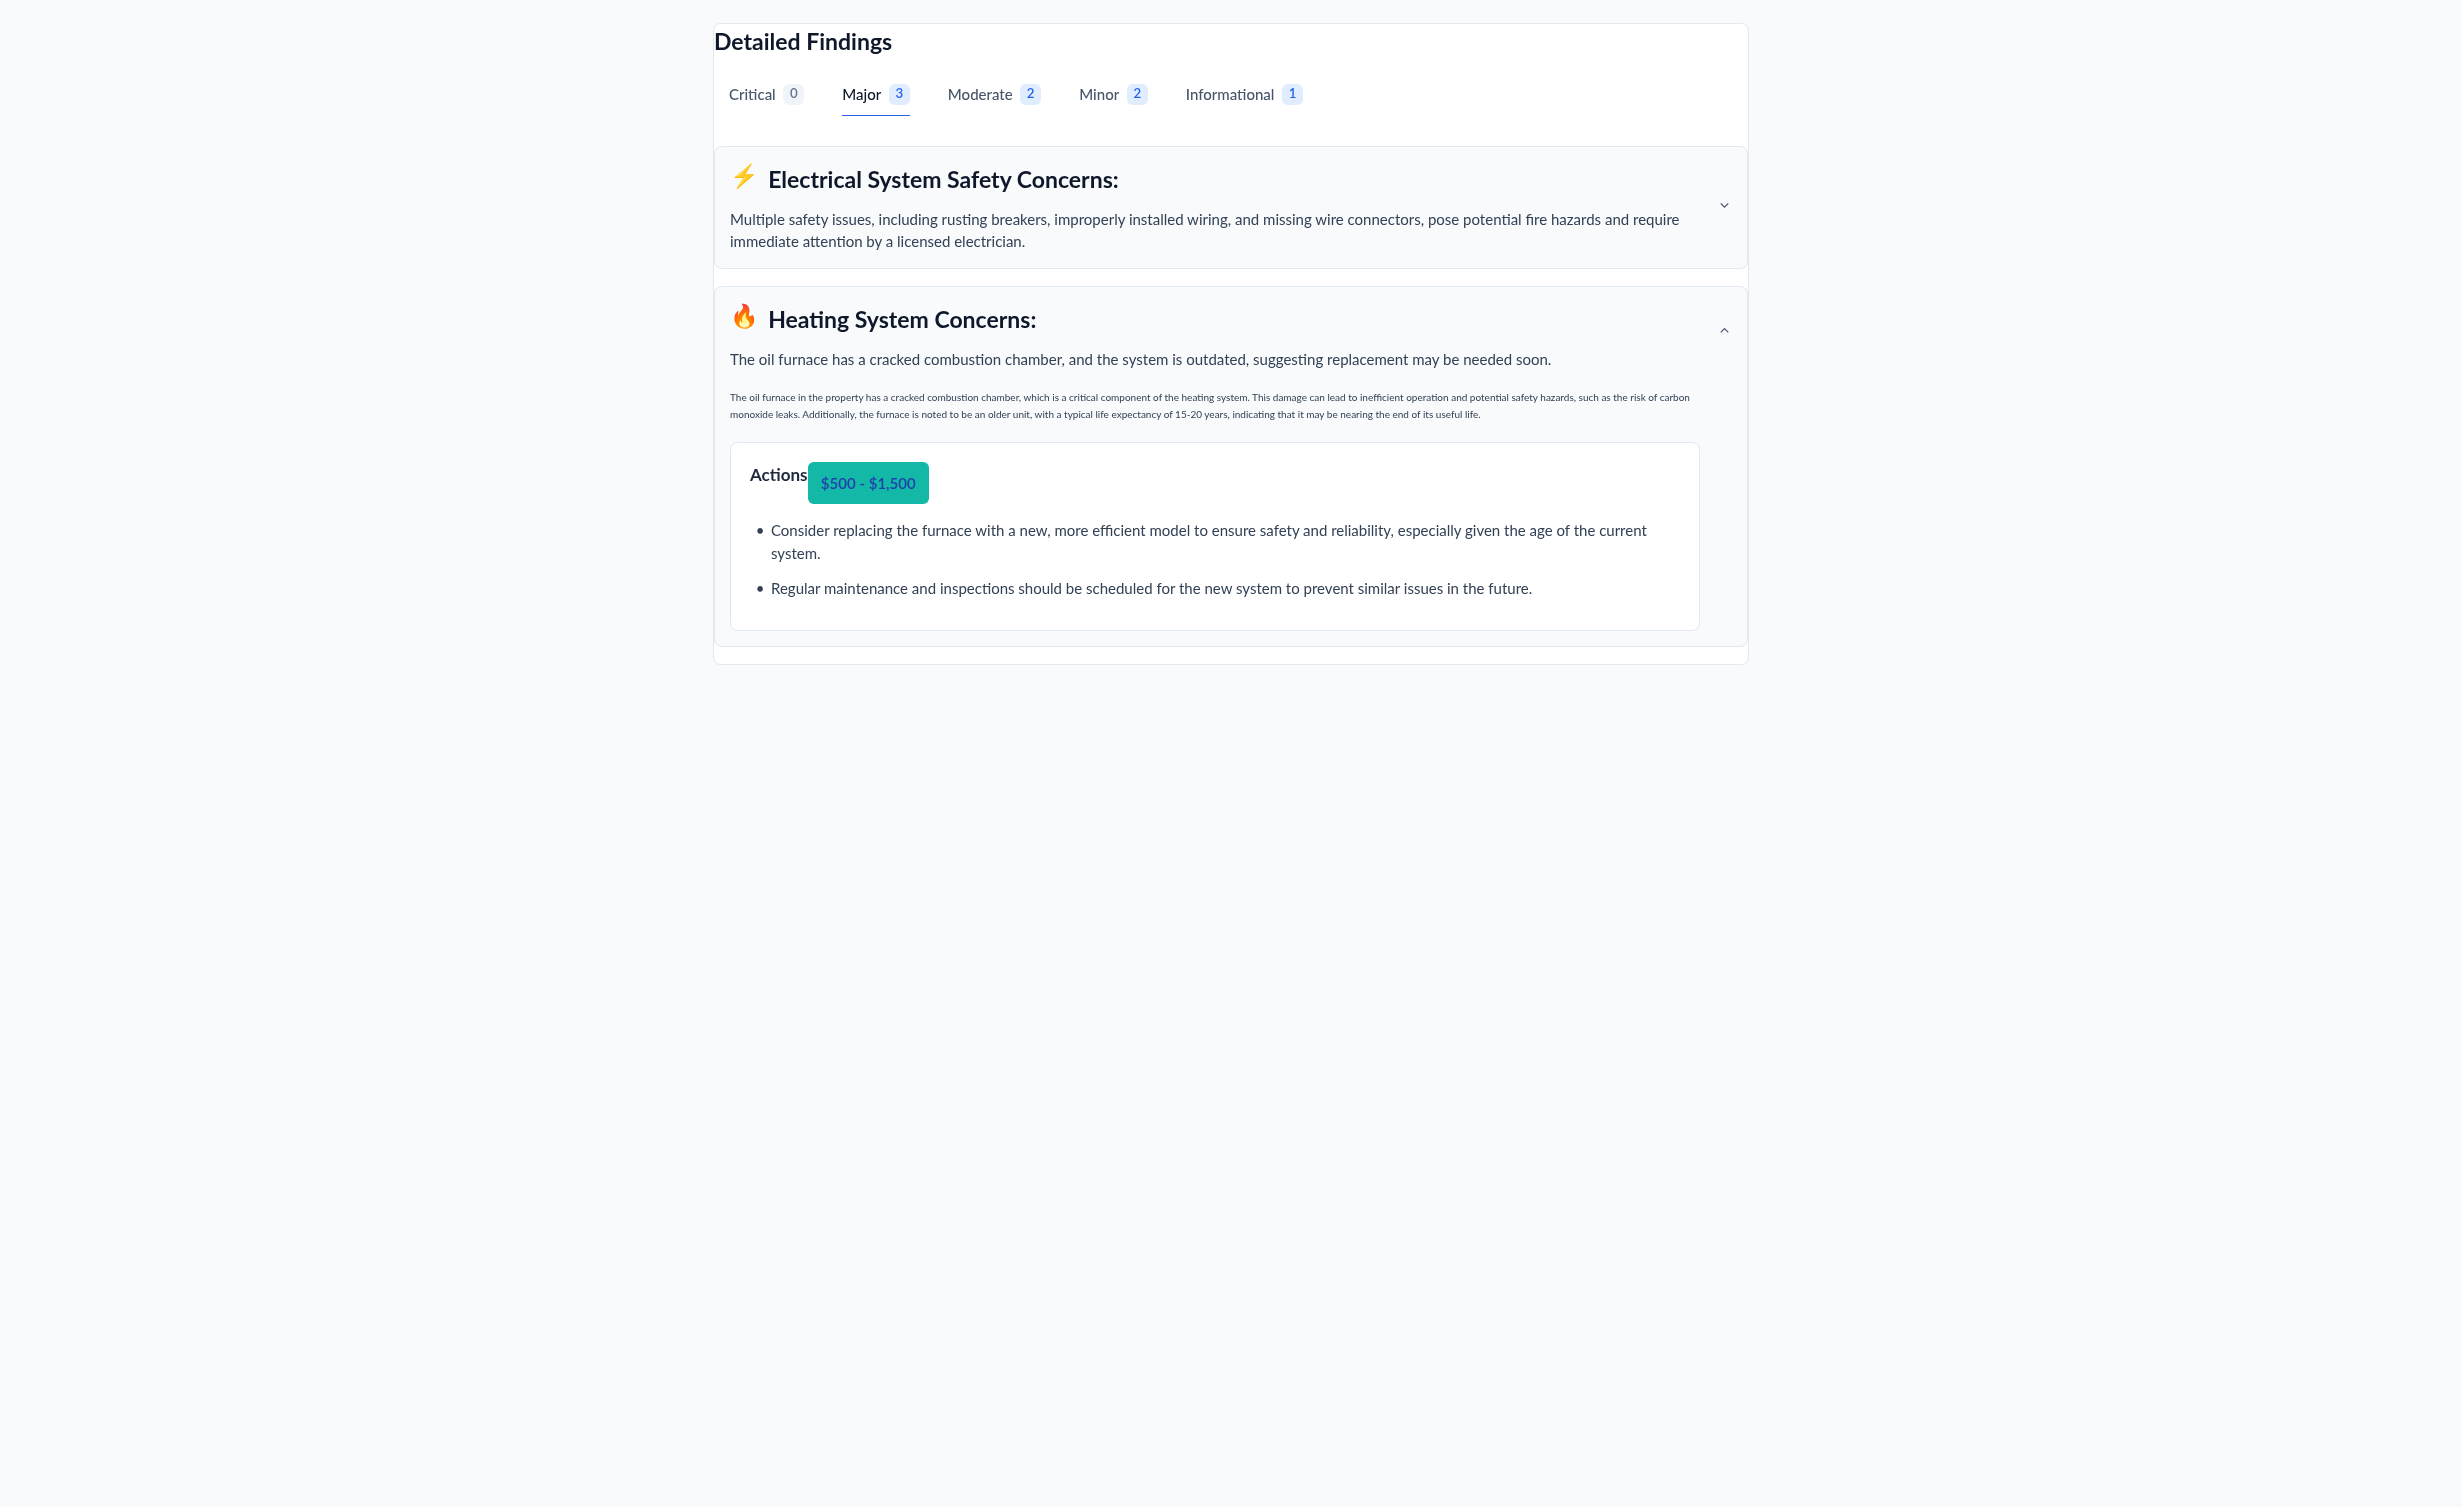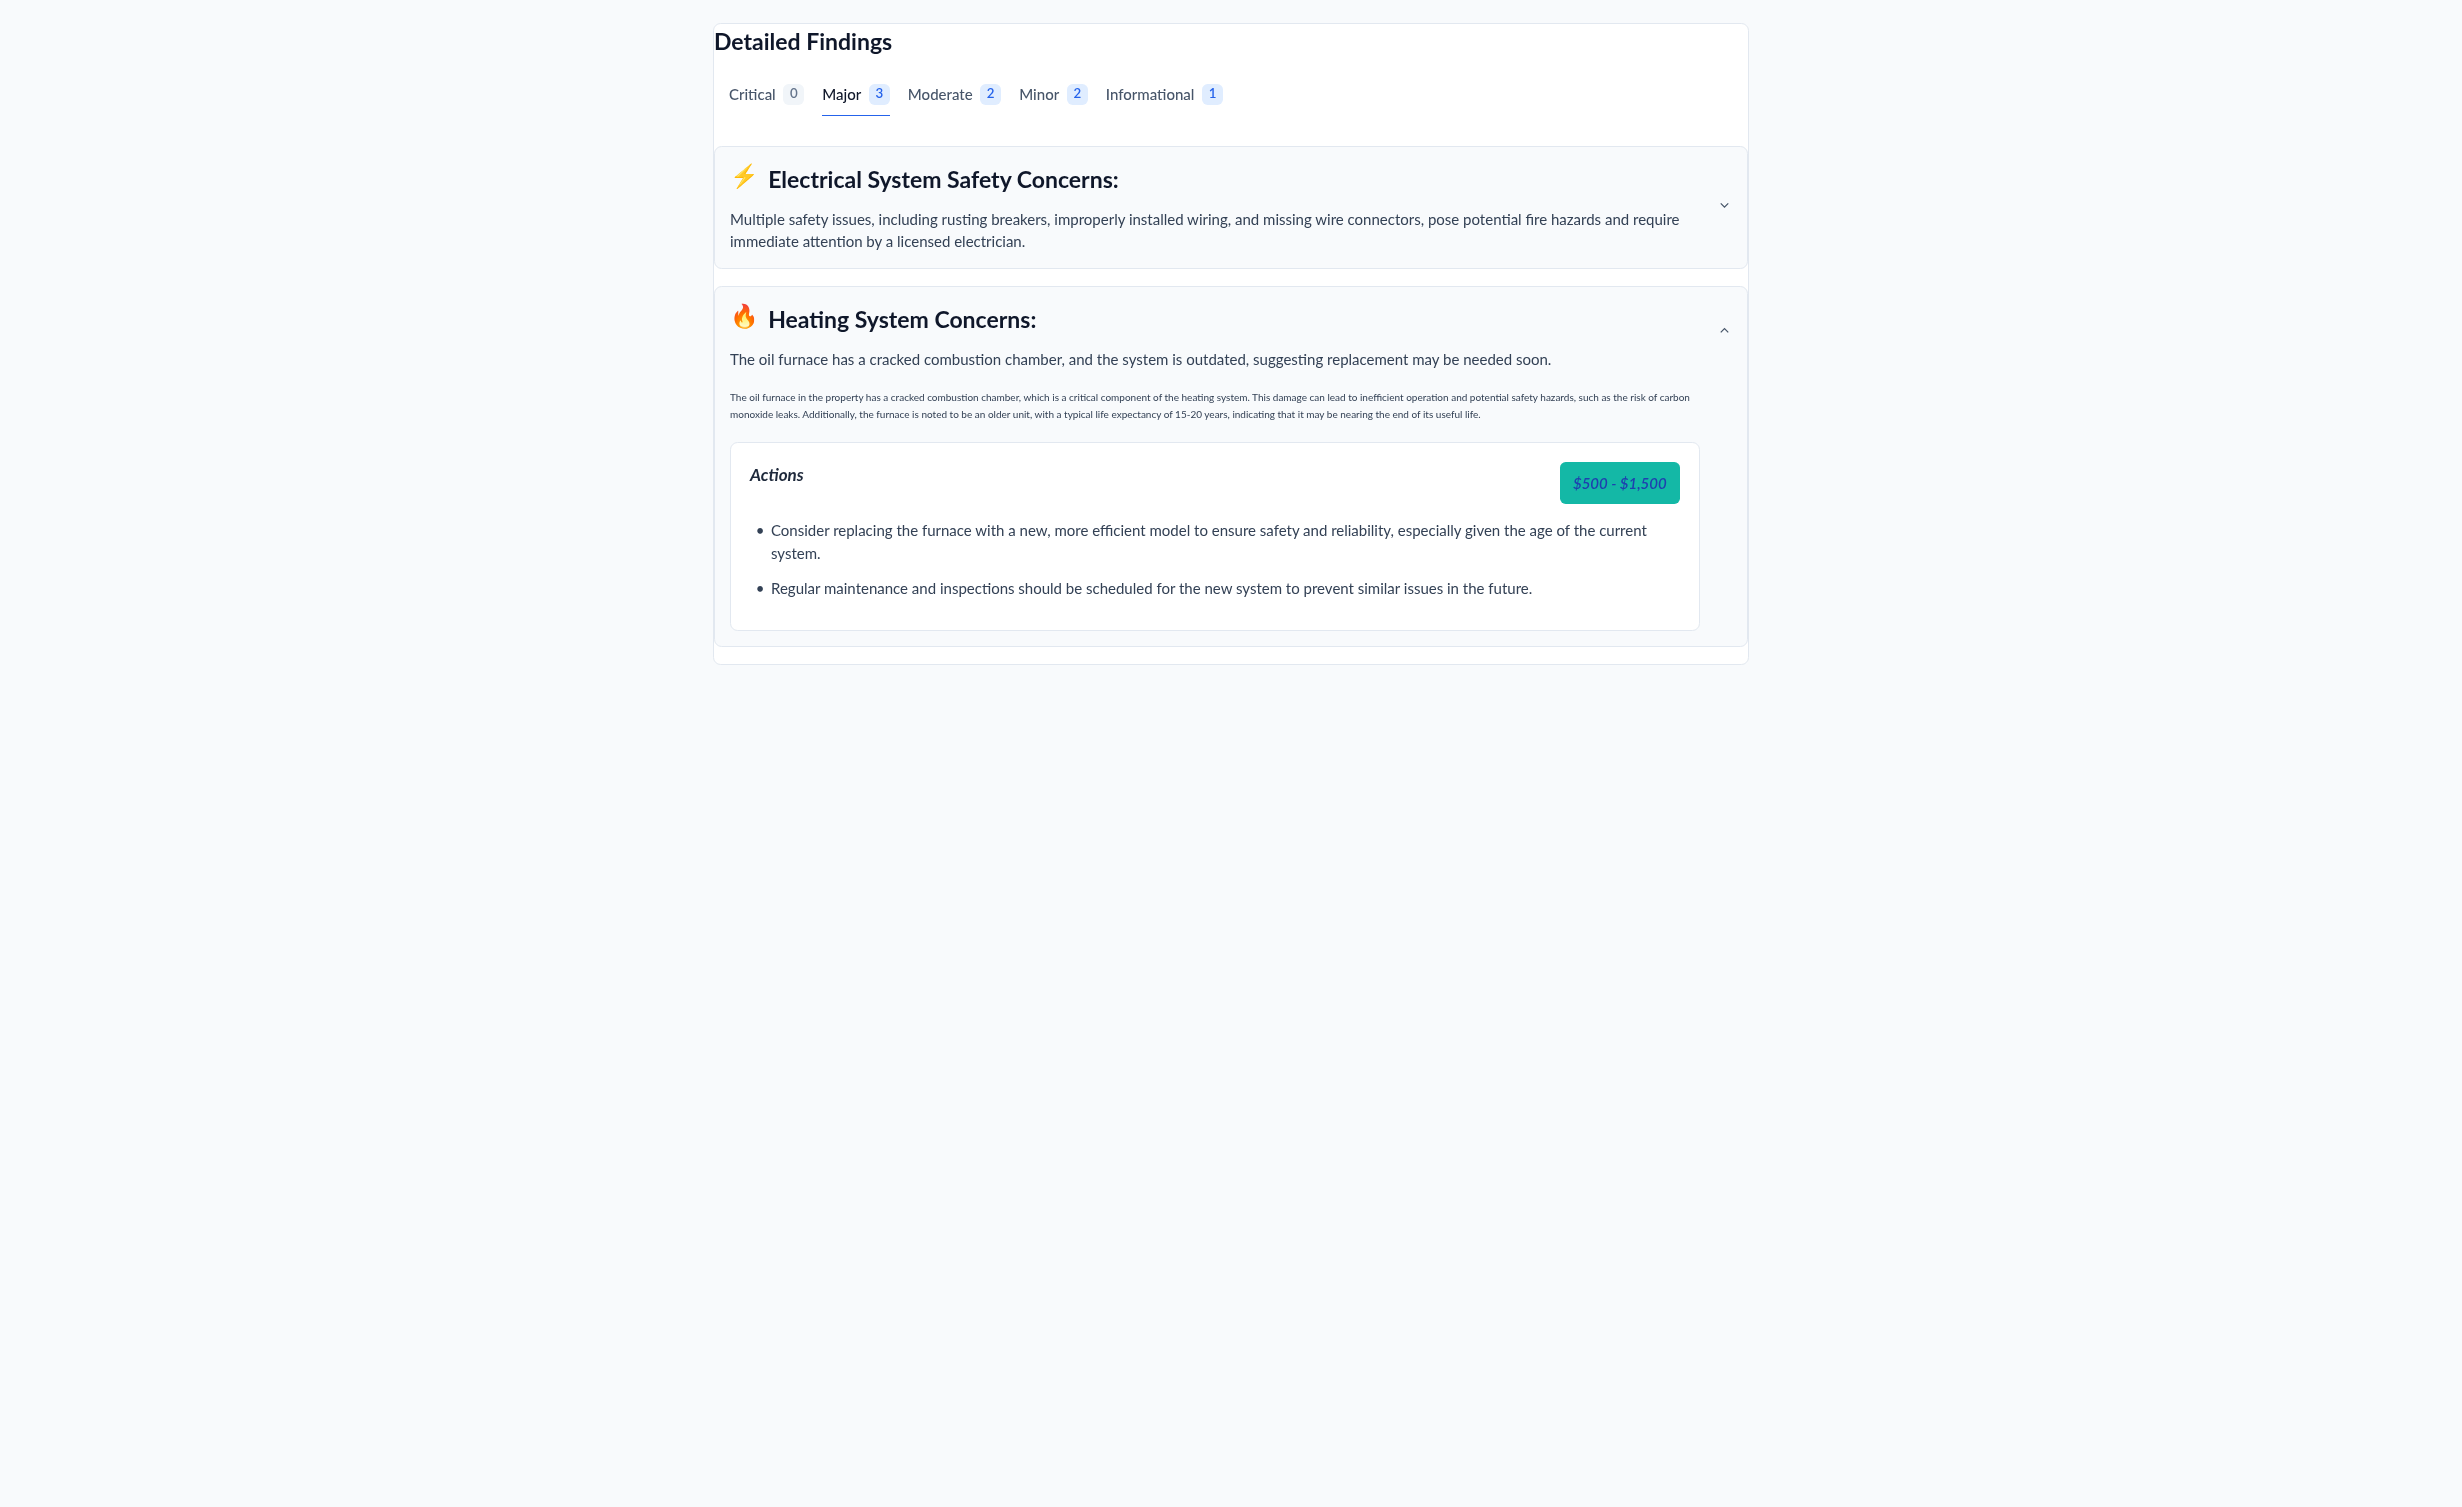--- a/index.html
+++ b/index.html
@@ -21,21 +21,21 @@
       border-radius: 7.6px;
     }
     .section-title {
       font-size: 23px;
       font-weight: 700;
       color: #0f172a;
       margin-bottom: 15px;
     }
     .tabs {
       display: flex;
-      gap: 18px;
+      gap: 38px;
       border-bottom: 0;
       margin-bottom: 30px;
       padding-left: 15px;
     }
     .tab {
       display: flex;
       align-items: center;
       gap: 7.6px;
       padding: 9.5px 0;
       font-size: 15px;
@@ -111,24 +111,23 @@
     }
     .actions-box {
       background: #fff;
       border: 0.9px solid #e2e8f0;
       border-radius: 7.6px;
       padding: 19px;
       position: relative;
     }
     .actions-head {
       display: flex;
-      justify-content: space-between;
+      justify-content: flex-start;
       align-items: flex-start;
       margin-bottom: 15px;
-      font-style: italic;
     }
     .actions-title {
       font-size: 17px;
       font-weight: 700;
       color: #1e293b;
     }
     .price-pill {
       background: #14b8a6;
       color: #1e40af;
       font-weight: 600;

